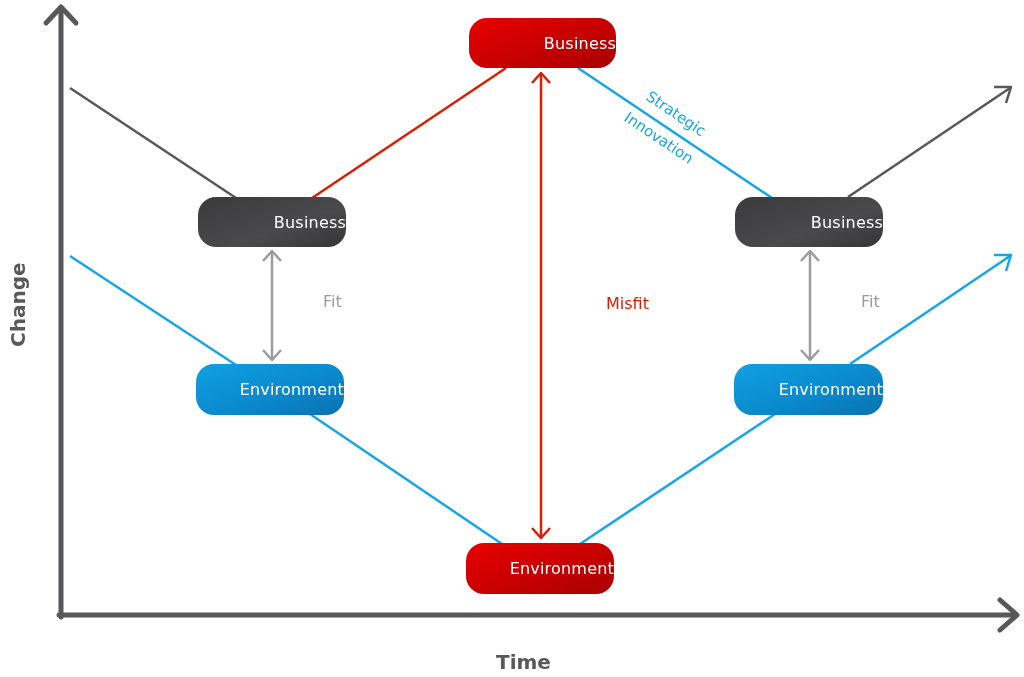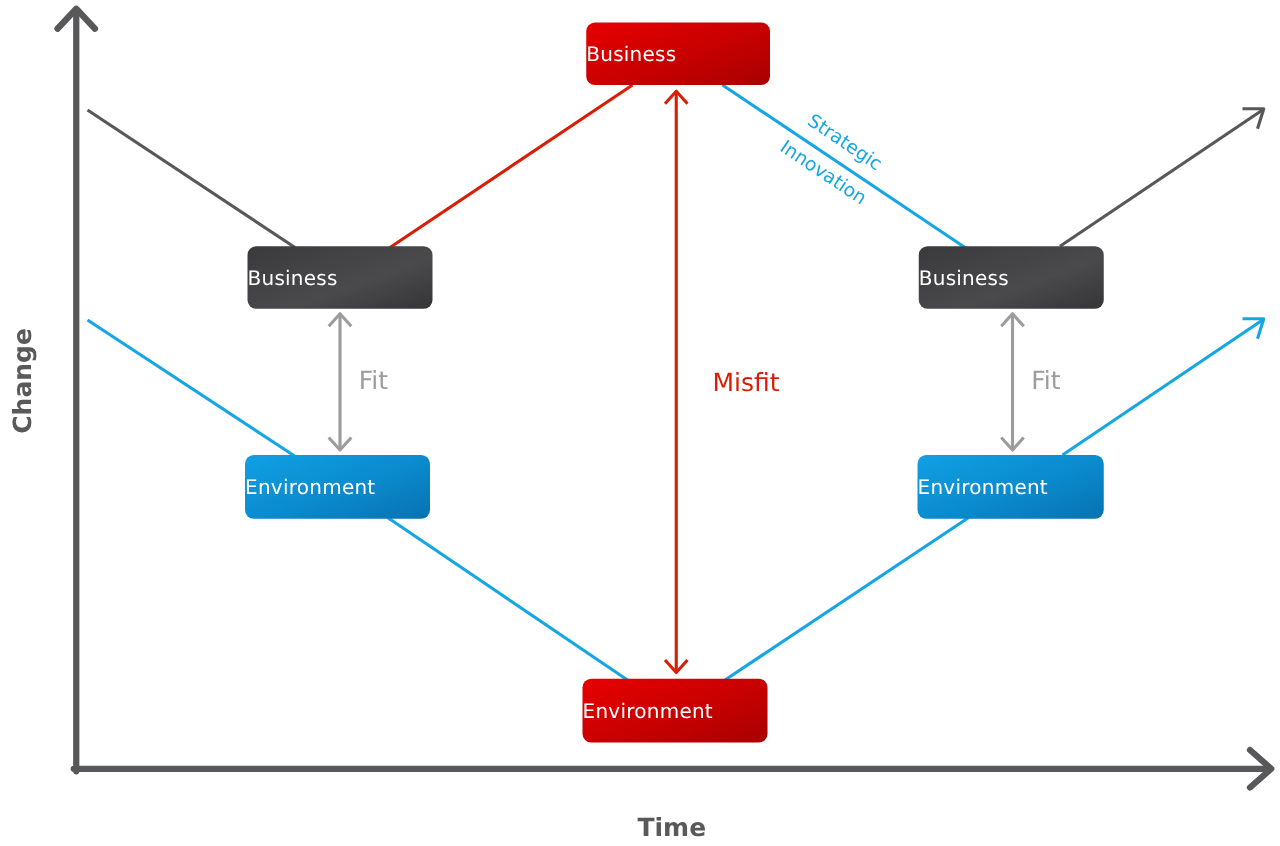--- a/index.html
+++ b/index.html
@@ -1,25 +1,25 @@
 <!DOCTYPE html>
 <html><head>
 <meta charset="utf-8">
 <style>
   html, body { margin: 0; padding: 0; background: #ffffff; }
   body { width: 1024px; height: 677px; position: relative; overflow: hidden;
          font-family: "DejaVu Sans", "Liberation Sans", sans-serif; }
   #canvas { position: absolute; left: 0; top: 0; width: 1024px; height: 677px; }
-  .node { position: absolute; border-radius: 7px; color: #ffffff; font-size: 16px;
-          display: flex; align-items: center; justify-content: flex-start;
+  .node { position: absolute; border-radius: 18px; color: #ffffff; font-size: 16px;
+          display: flex; align-items: center; justify-content: flex-end;
           letter-spacing: 0.2px; box-sizing: border-box; }
   .node-red { background: linear-gradient(160deg, #e80000 0%, #c70000 55%, #a80000 100%); }
   .node-dark { background: linear-gradient(160deg, #3a3a3c 0%, #4a4a4c 60%, #353537 100%); }
   .node-blue { background: linear-gradient(160deg, #11a0e4 0%, #0a8acd 55%, #0872b0 100%); }
-  .label { position: absolute; font-size: 20px; white-space: nowrap; }
+  .label { position: absolute; font-size: 16px; white-space: nowrap; margin-left: 36px; }
   .axis-label { position: absolute; font-size: 20px; font-weight: bold; color: #595959; }
 </style>
 </head>
 <body>
 
 <svg id="canvas" width="1024" height="677" viewBox="0 0 1024 677">
 
   <line x1="61" y1="617" x2="61" y2="8" stroke="#58585a" stroke-width="5" stroke-linecap="round"></line>
   <polyline points="46,23 61,7 76,23" fill="none" stroke="#58585a" stroke-width="5" stroke-linecap="round" stroke-linejoin="round"></polyline>
   <line x1="59" y1="615" x2="1016" y2="615" stroke="#58585a" stroke-width="5" stroke-linecap="round"></line>
@@ -76,13 +76,13 @@
 
 <div class="node node-red" style="left:466px; top:543px; width:148px; height:51px;">
   <span>Environment</span>
 </div>
 
 <div class="label" style="left:287px; top:292px; color:#9c9c9c;">Fit</div>
 <div class="label" style="left:825px; top:292px; color:#9c9c9c;">Fit</div>
 <div class="label" style="left:570px; top:294px; color:#d81e05;">Misfit</div>
 
 <div class="axis-label" style="left:-22px; top:295px; transform: rotate(-90deg); transform-origin: center; width:80px; text-align:center;">Change</div>
-<div class="axis-label" style="left:510px; top:650px;">Time</div>
+<div class="axis-label" style="left:496px; top:650px;">Time</div>
 
 </body></html>

